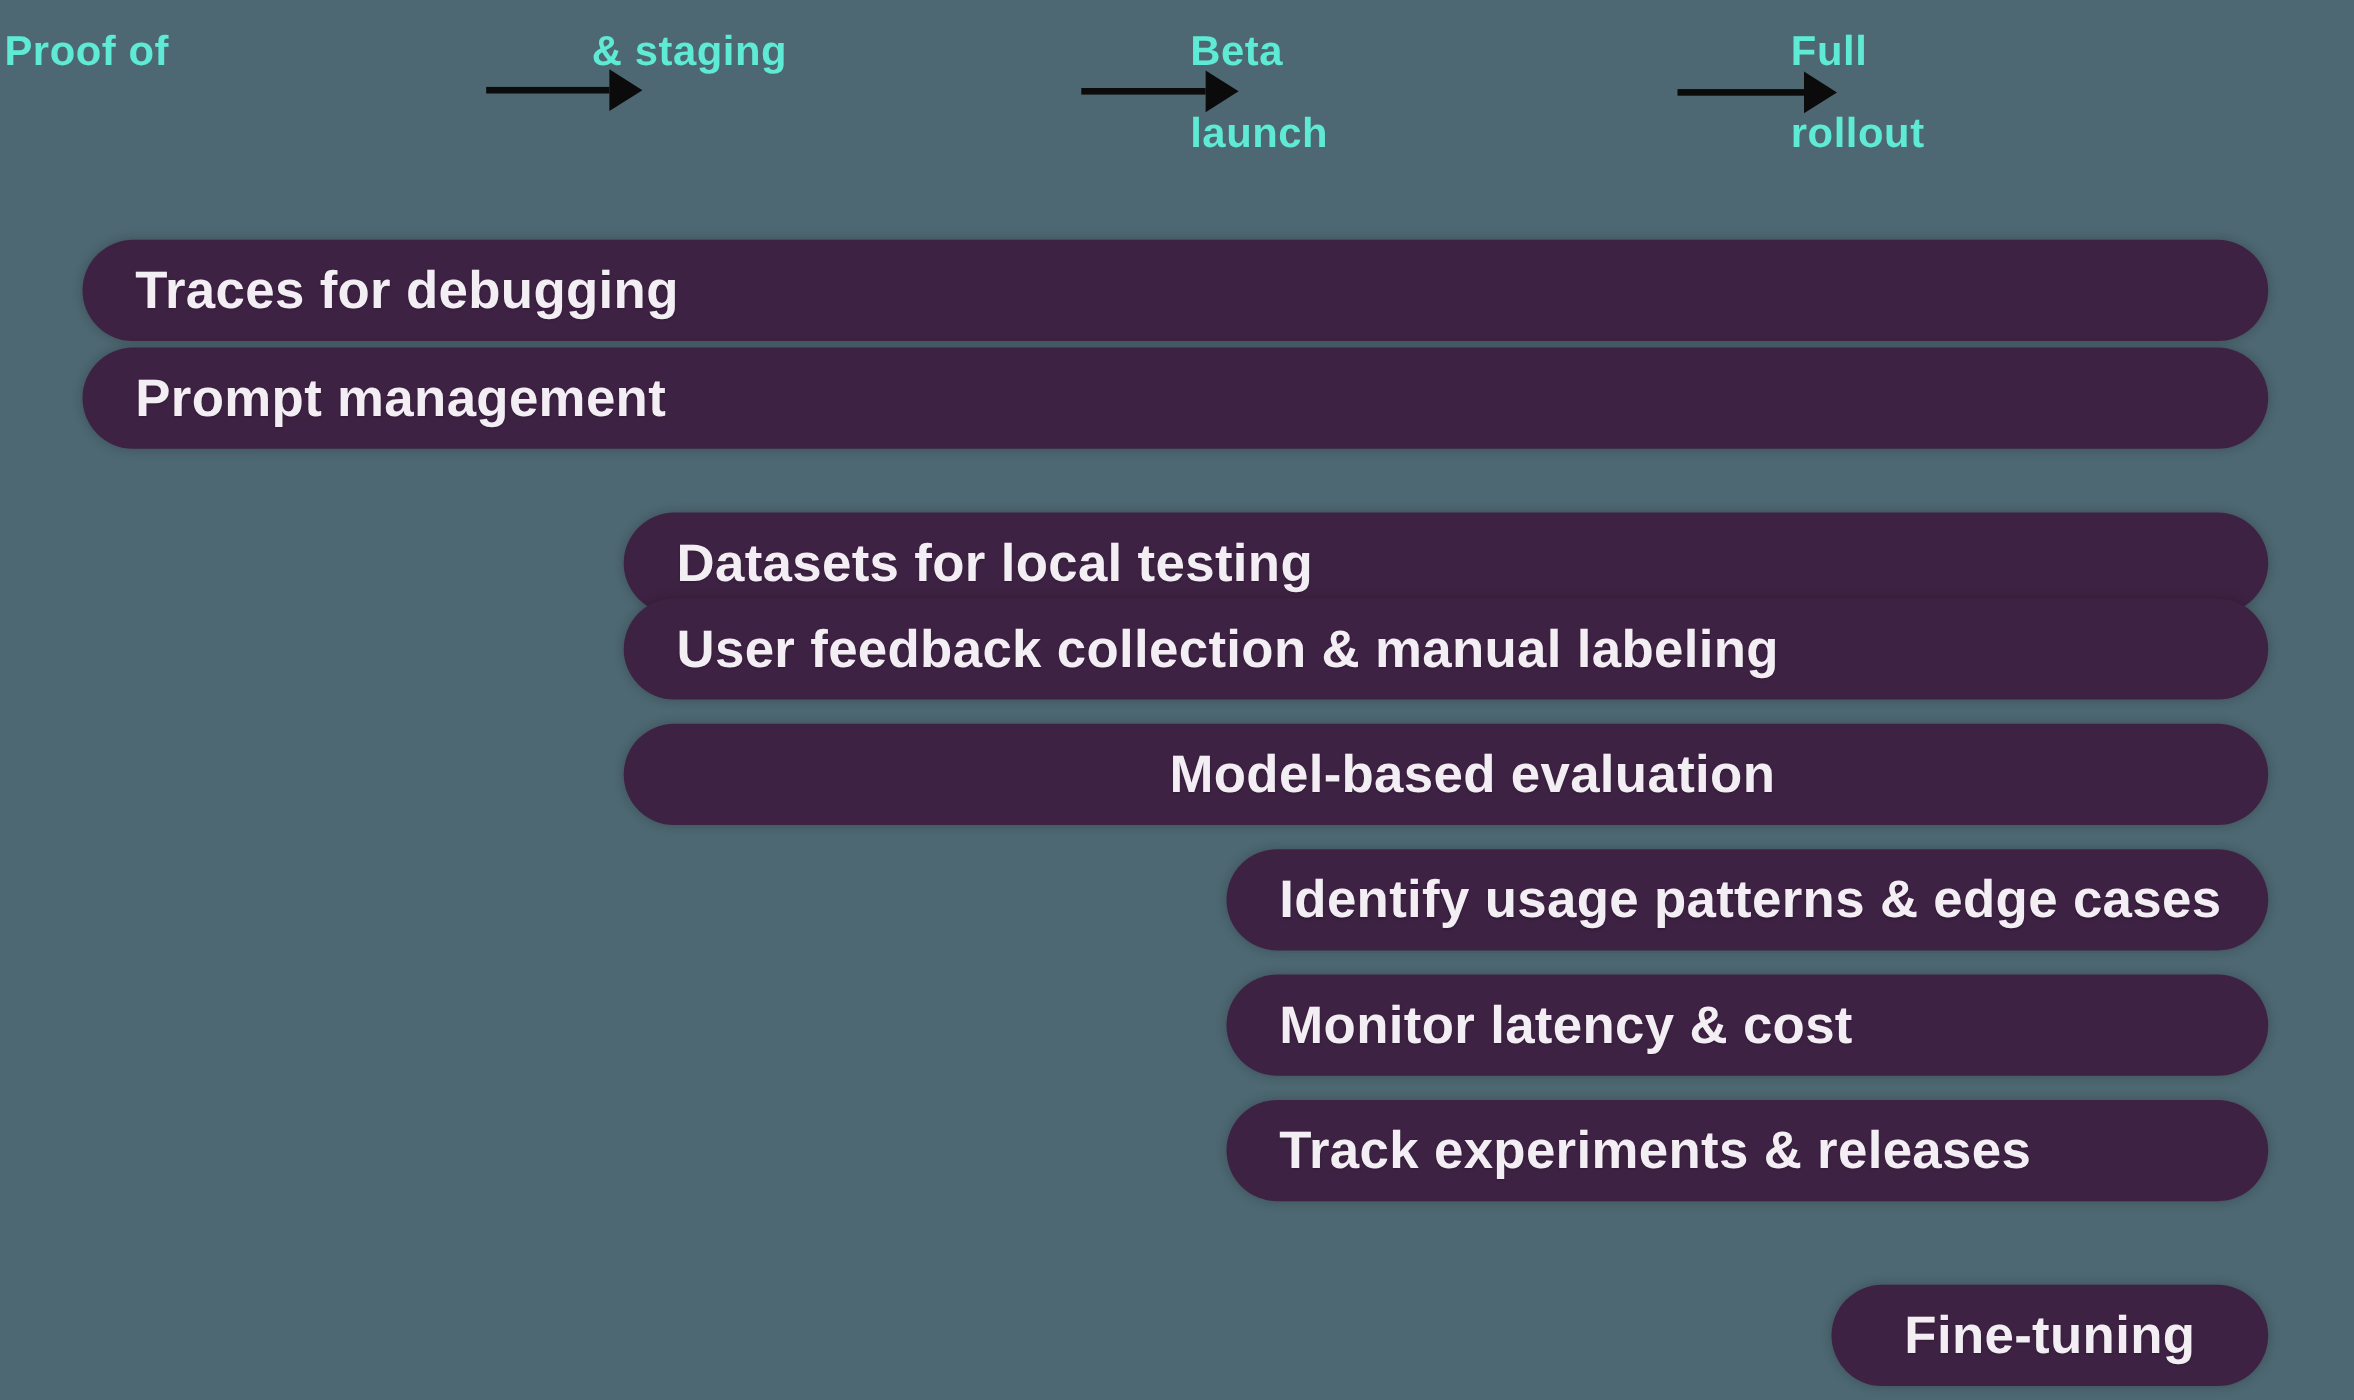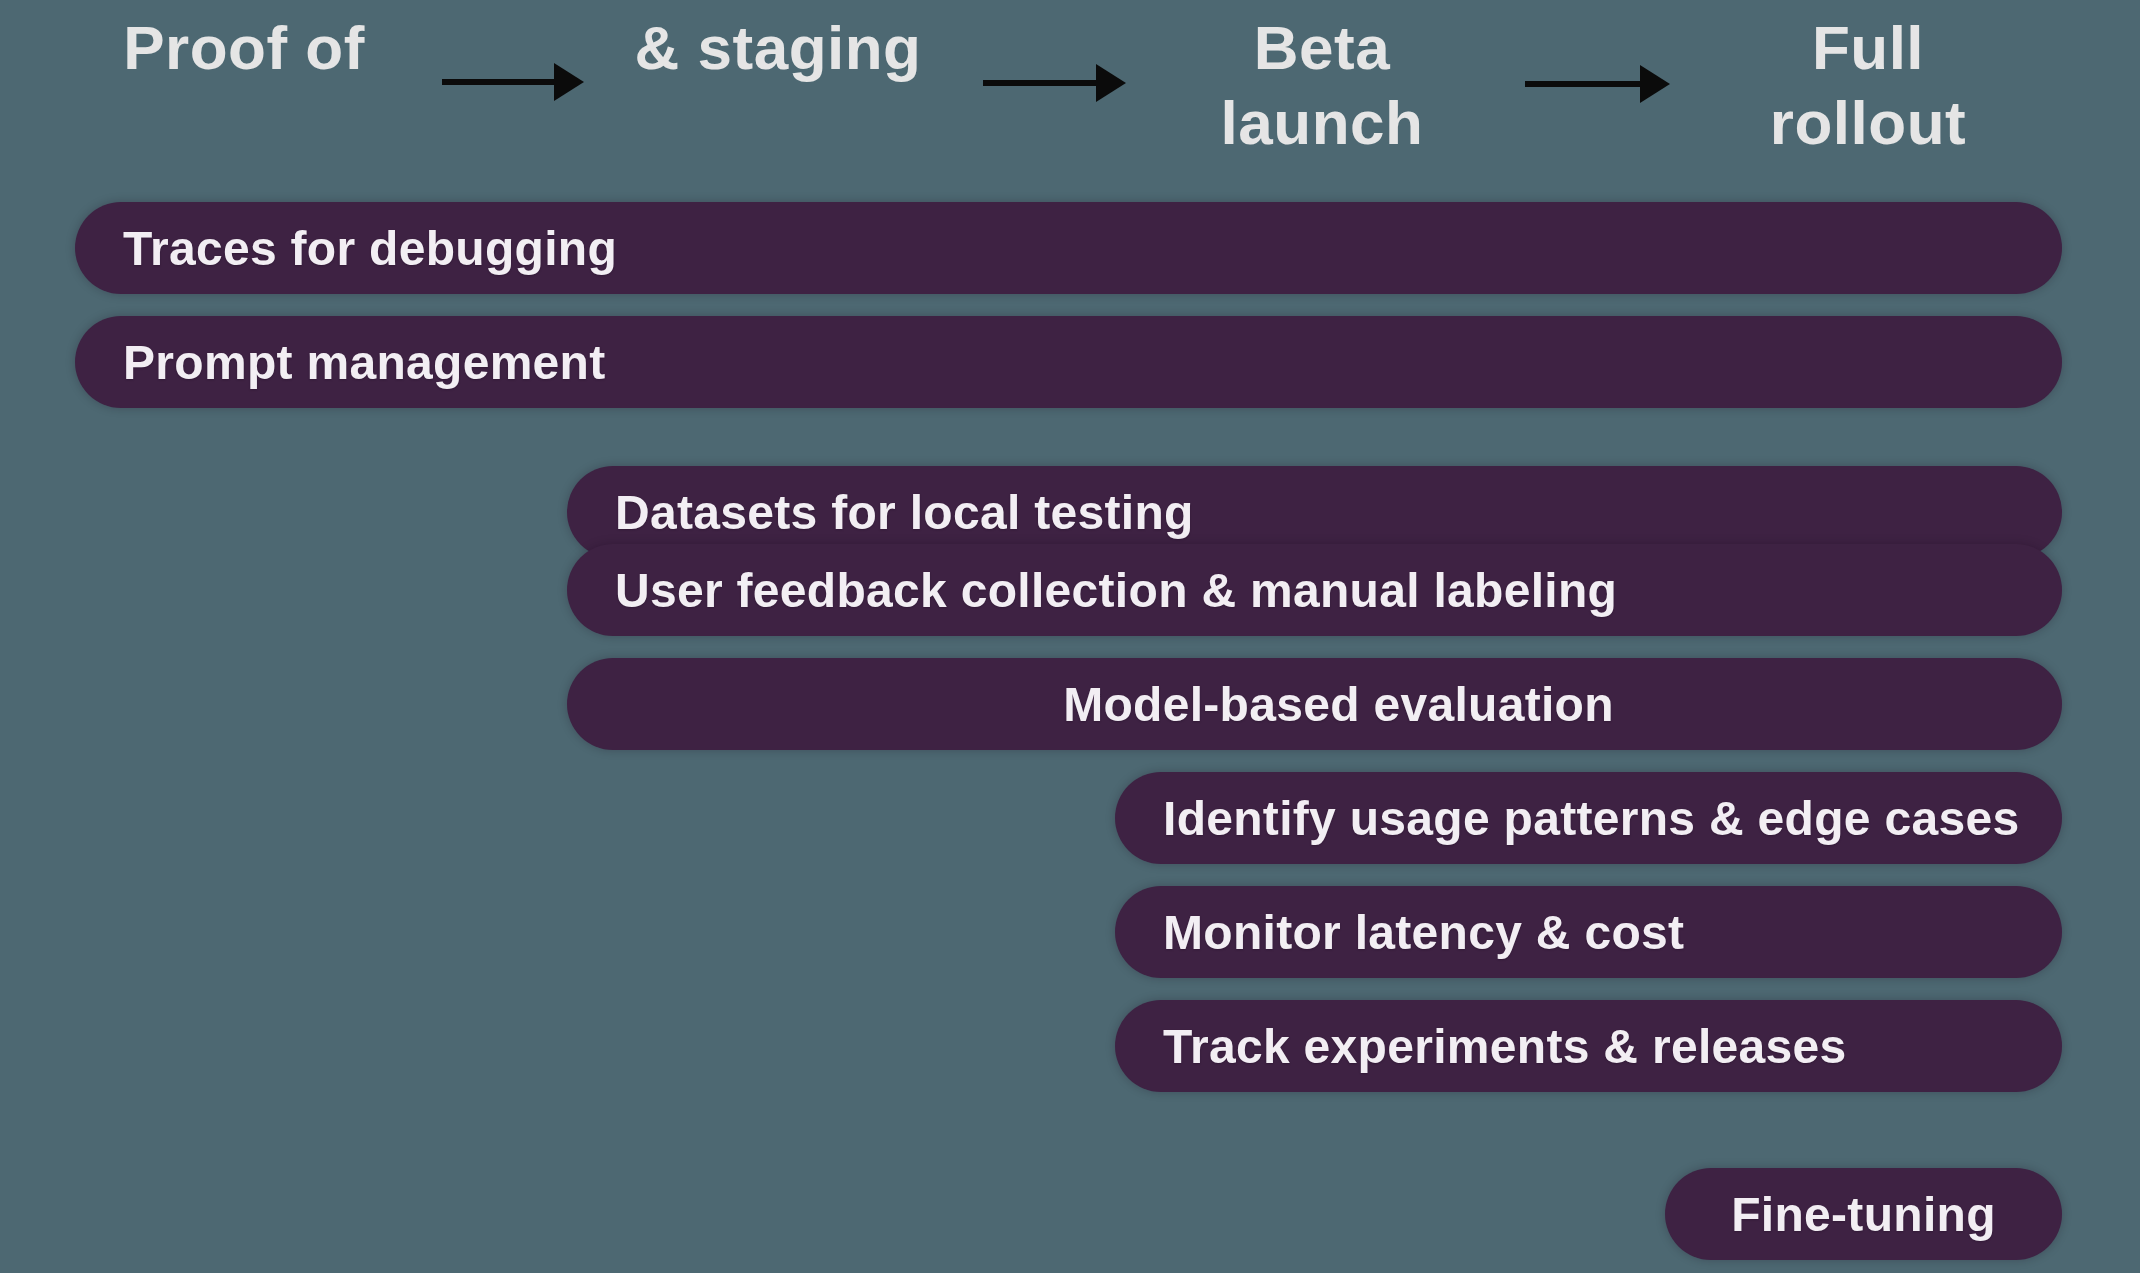--- a/index.html
+++ b/index.html
@@ -12,23 +12,22 @@
     position: relative;
     width: 2140px;
     height: 1273px;
     background: #4d6872;
     overflow: hidden;
   }
   .stage {
     position: absolute;
     top: 10px;
     width: 480px;
-    text-align: center;
-    color: #e5e5e5;
-    font-size: 62px;
+    color: #5eead4;
+    font-size: 38px;
     font-weight: 700;
     line-height: 75px;
     letter-spacing: 0.5px;
   }
   .arrow {
     position: absolute;
     height: 38px;
     display: flex;
     align-items: center;
   }
@@ -96,21 +95,21 @@
     <div class="shaft" style="width: 113px;"></div>
     <div class="head"></div>
   </div>
 
   <div class="arrow" style="left: 1525px; top: 65px;">
     <div class="shaft" style="width: 115px;"></div>
     <div class="head"></div>
   </div>
 </div>
   <div id="bars">
-  <div class="bar align-left" style="top: 202px; left: 75px; width: 1939px;">
+  <div class="bar align-left" style="top: 218px; left: 75px; width: 1939px;">
     <span class="bar-label">Traces for debugging</span>
   </div>
 
   <div class="bar align-left" style="top: 316px; left: 75px; width: 1939px;">
     <span class="bar-label">Prompt management</span>
   </div>
 
   <div class="bar align-left" style="top: 430px; left: 567px; width: 1447px; margin-top: 36px;">
     <span class="bar-label">Datasets for local testing</span>
   </div>

